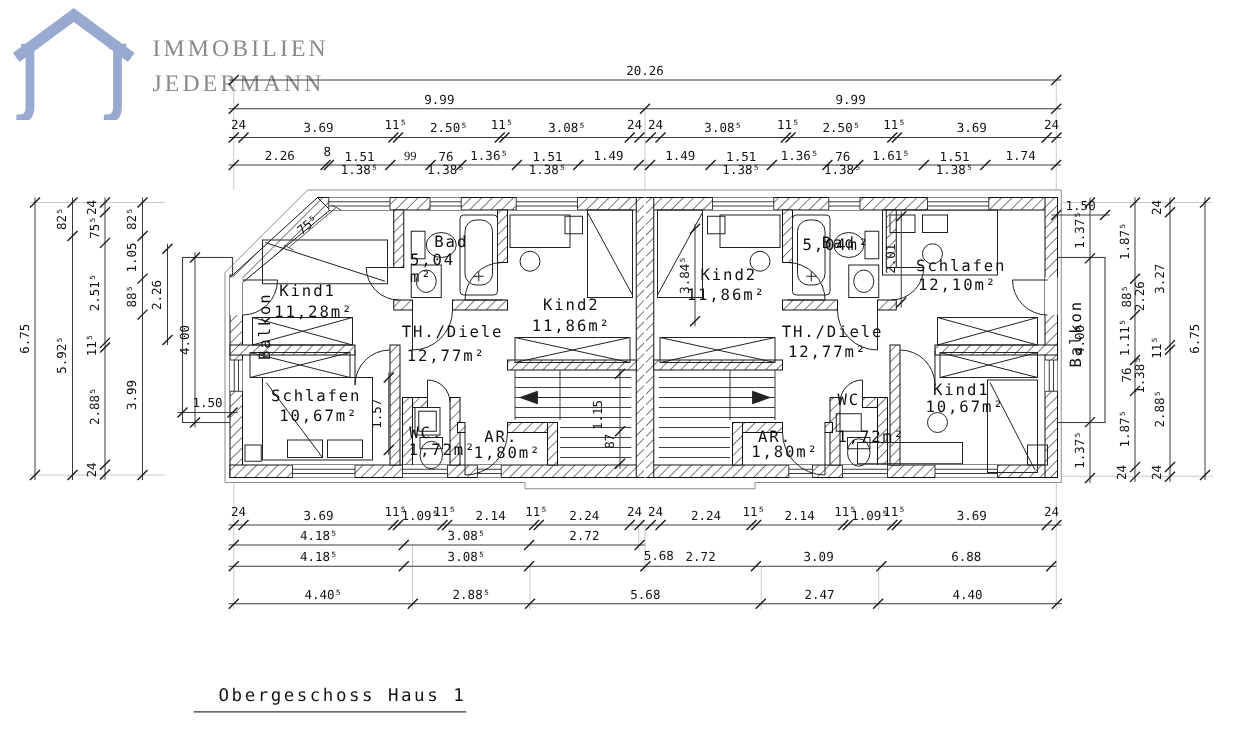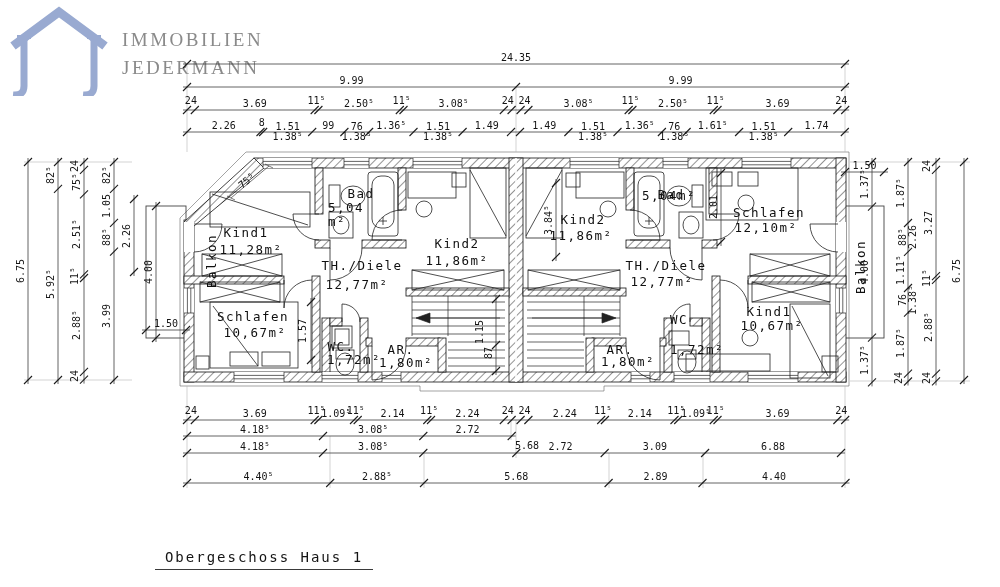--- a/index.html
+++ b/index.html
@@ -2,21 +2,21 @@
 <html><head>
 <meta charset="utf-8">
 <style>
   html,body{margin:0;padding:0;background:#fff;}
   #stage{position:relative;width:1000px;height:587px;background:#fff;overflow:hidden;
          font-family:"DejaVu Sans",sans-serif;}
   #plan{position:absolute;left:0;top:0;}
   .lbl{position:absolute;font:10px "DejaVu Sans Mono",monospace;color:#141414;
        white-space:pre-line;text-align:center;line-height:1.02;pointer-events:none;}
   .room{font-size:12.5px;letter-spacing:1.5px;color:#101010;}
-  .title{position:absolute;height:20px;border-bottom:1.4px solid #3a3a3a;text-align:center;
+  .title{position:absolute;height:20px;border-bottom:1.4px solid #3a3a3a;text-align:right;
          font:14px "DejaVu Sans Mono",monospace;letter-spacing:2px;color:#141414;}
   .logo{position:absolute;left:8px;top:4px;display:flex;align-items:flex-start;}
   .logo-text{margin-left:14px;margin-top:22px;font-family:"Liberation Serif","DejaVu Serif",serif;
              font-size:19px;letter-spacing:2.5px;line-height:1.45;}
 </style>
 </head>
 <body>
 
 <div id="stage" style="background: rgb(255, 255, 255);">
 
@@ -385,42 +385,42 @@
         <line x1="721" y1="169" x2="721" y2="246" stroke="#3c3c3c" stroke-width="0.8"></line>
         <line x1="717" y1="177" x2="725" y2="169" stroke="#1b1b1b" stroke-width="1.1"></line>
         <line x1="717" y1="246" x2="725" y2="238" stroke="#1b1b1b" stroke-width="1.1"></line>
         <line x1="134" y1="195" x2="134" y2="276" stroke="#3c3c3c" stroke-width="0.8"></line>
         <line x1="130" y1="203" x2="138" y2="195" stroke="#1b1b1b" stroke-width="1.1"></line>
         <line x1="130" y1="276" x2="138" y2="268" stroke="#1b1b1b" stroke-width="1.1"></line>
       </g>
   </svg>
 
   <div id="labelLayer">
-      <div class="lbl" style="left: 516px; top: 58px; transform: translate(-50%, -50%);">24.35</div>
+      <div class="lbl" style="left: 516px; top: 58px; transform: translate(-50%, -50%);">20.26</div>
       <div class="lbl" style="left: 351.5px; top: 81px; transform: translate(-50%, -50%);">9.99</div>
       <div class="lbl" style="left: 680.5px; top: 81px; transform: translate(-50%, -50%);">9.99</div>
       <div class="lbl" style="left: 190.9px; top: 101px; transform: translate(-50%, -50%);">24</div>
       <div class="lbl" style="left: 254.75px; top: 104px; transform: translate(-50%, -50%);">3.69</div>
       <div class="lbl" style="left: 316.55px; top: 101px; transform: translate(-50%, -50%);">11⁵</div>
       <div class="lbl" style="left: 359.1px; top: 104px; transform: translate(-50%, -50%);">2.50⁵</div>
       <div class="lbl" style="left: 401.65px; top: 101px; transform: translate(-50%, -50%);">11⁵</div>
       <div class="lbl" style="left: 453.65px; top: 104px; transform: translate(-50%, -50%);">3.08⁵</div>
       <div class="lbl" style="left: 507.7px; top: 101px; transform: translate(-50%, -50%);">24</div>
       <div class="lbl" style="left: 524.5px; top: 101px; transform: translate(-50%, -50%);">24</div>
       <div class="lbl" style="left: 578.55px; top: 104px; transform: translate(-50%, -50%);">3.08⁵</div>
       <div class="lbl" style="left: 630.55px; top: 101px; transform: translate(-50%, -50%);">11⁵</div>
       <div class="lbl" style="left: 673.1px; top: 104px; transform: translate(-50%, -50%);">2.50⁵</div>
       <div class="lbl" style="left: 715.65px; top: 101px; transform: translate(-50%, -50%);">11⁵</div>
       <div class="lbl" style="left: 777.45px; top: 104px; transform: translate(-50%, -50%);">3.69</div>
       <div class="lbl" style="left: 841.3px; top: 101px; transform: translate(-50%, -50%);">24</div>
       <div class="lbl" style="left: 223.75px; top: 126px; transform: translate(-50%, -50%);">2.26</div>
       <div class="lbl" style="left: 261.8px; top: 123px; transform: translate(-50%, -50%);">8</div>
       <div class="lbl" style="left: 287.65px; top: 132px; transform: translate(-50%, -50%);">1.51
 1.38⁵</div>
-      <div class="lbl" style="left: 328.3px; top: 126px; transform: translate(-50%, -50%);">99</div>
+      <div class="lbl" style="left: 328.3px; top: 126px; transform: translate(-50%, -50%); font-family: Liberation Serif, serif;">99</div>
       <div class="lbl" style="left: 356.75px; top: 132px; transform: translate(-50%, -50%);">76
 1.38⁵</div>
       <div class="lbl" style="left: 391.3px; top: 126px; transform: translate(-50%, -50%);">1.36⁵</div>
       <div class="lbl" style="left: 438.05px; top: 132px; transform: translate(-50%, -50%);">1.51
 1.38⁵</div>
       <div class="lbl" style="left: 486.8px; top: 126px; transform: translate(-50%, -50%);">1.49</div>
       <div class="lbl" style="left: 544.2px; top: 126px; transform: translate(-50%, -50%);">1.49</div>
       <div class="lbl" style="left: 592.95px; top: 132px; transform: translate(-50%, -50%);">1.51
 1.38⁵</div>
       <div class="lbl" style="left: 639.7px; top: 126px; transform: translate(-50%, -50%);">1.36⁵</div>
@@ -452,21 +452,21 @@
       <div class="lbl" style="left: 373.15px; top: 430px; transform: translate(-50%, -50%);">3.08⁵</div>
       <div class="lbl" style="left: 467.5px; top: 430px; transform: translate(-50%, -50%);">2.72</div>
       <div class="lbl" style="left: 255px; top: 447px; transform: translate(-50%, -50%);">4.18⁵</div>
       <div class="lbl" style="left: 373.15px; top: 447px; transform: translate(-50%, -50%);">3.08⁵</div>
       <div class="lbl" style="left: 560.5px; top: 447px; transform: translate(-50%, -50%);">2.72</div>
       <div class="lbl" style="left: 654.9px; top: 447px; transform: translate(-50%, -50%);">3.09</div>
       <div class="lbl" style="left: 773.05px; top: 447px; transform: translate(-50%, -50%);">6.88</div>
       <div class="lbl" style="left: 258.6px; top: 477px; transform: translate(-50%, -50%);">4.40⁵</div>
       <div class="lbl" style="left: 377.1px; top: 477px; transform: translate(-50%, -50%);">2.88⁵</div>
       <div class="lbl" style="left: 516.3px; top: 477px; transform: translate(-50%, -50%);">5.68</div>
-      <div class="lbl" style="left: 655.55px; top: 477px; transform: translate(-50%, -50%);">2.89</div>
+      <div class="lbl" style="left: 655.55px; top: 477px; transform: translate(-50%, -50%);">2.47</div>
       <div class="lbl" style="left: 774px; top: 477px; transform: translate(-50%, -50%);">4.40</div>
       <div class="lbl" style="left: 166px; top: 324px; transform: translate(-50%, -50%);">1.50</div>
       <div class="lbl" style="left: 864.5px; top: 166px; transform: translate(-50%, -50%);">1.50</div>
       <div class="lbl" style="left: 21px; top: 271px; transform: translate(-50%, -50%) rotate(-90deg);">6.75</div>
       <div class="lbl" style="left: 51px; top: 175.4px; transform: translate(-50%, -50%) rotate(-90deg);">82⁵</div>
       <div class="lbl" style="left: 51px; top: 284.4px; transform: translate(-50%, -50%) rotate(-90deg);">5.92⁵</div>
       <div class="lbl" style="left: 75px; top: 165.9px; transform: translate(-50%, -50%) rotate(-90deg);">24</div>
       <div class="lbl" style="left: 77px; top: 182.05px; transform: translate(-50%, -50%) rotate(-90deg);">75⁵</div>
       <div class="lbl" style="left: 77px; top: 234.3px; transform: translate(-50%, -50%) rotate(-90deg);">2.51⁵</div>
       <div class="lbl" style="left: 75px; top: 276.15px; transform: translate(-50%, -50%) rotate(-90deg);">11⁵</div>

